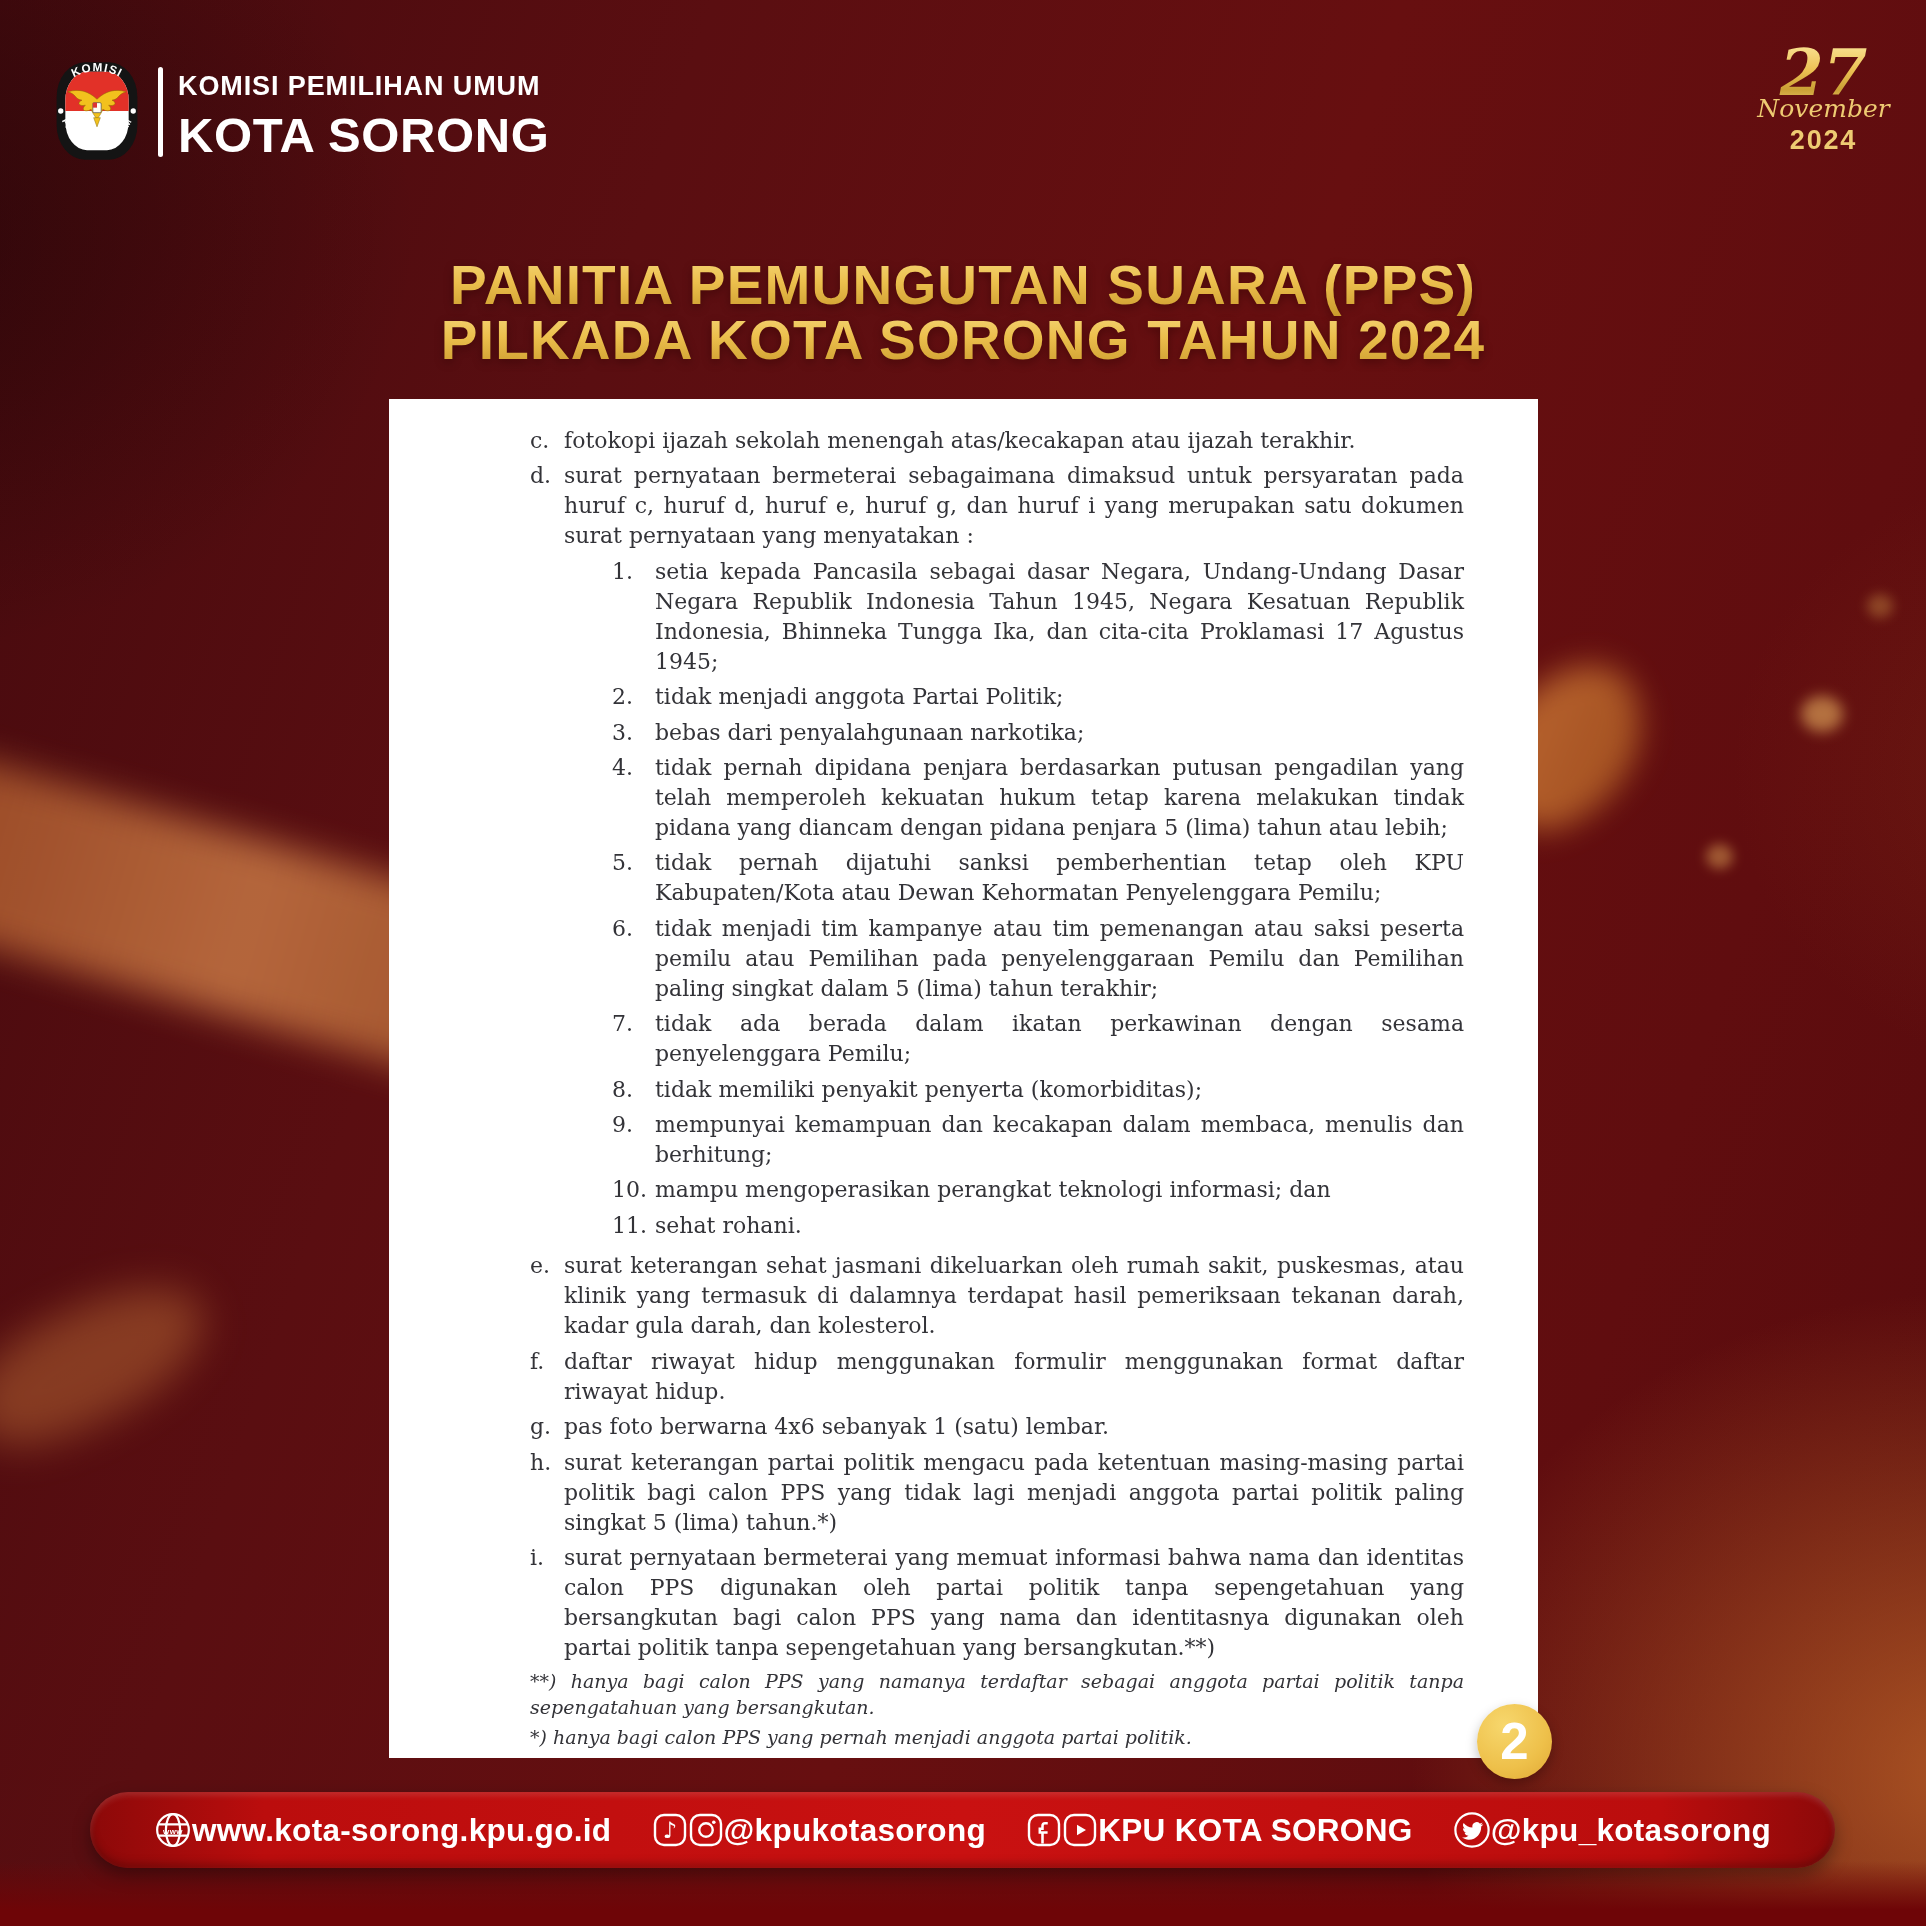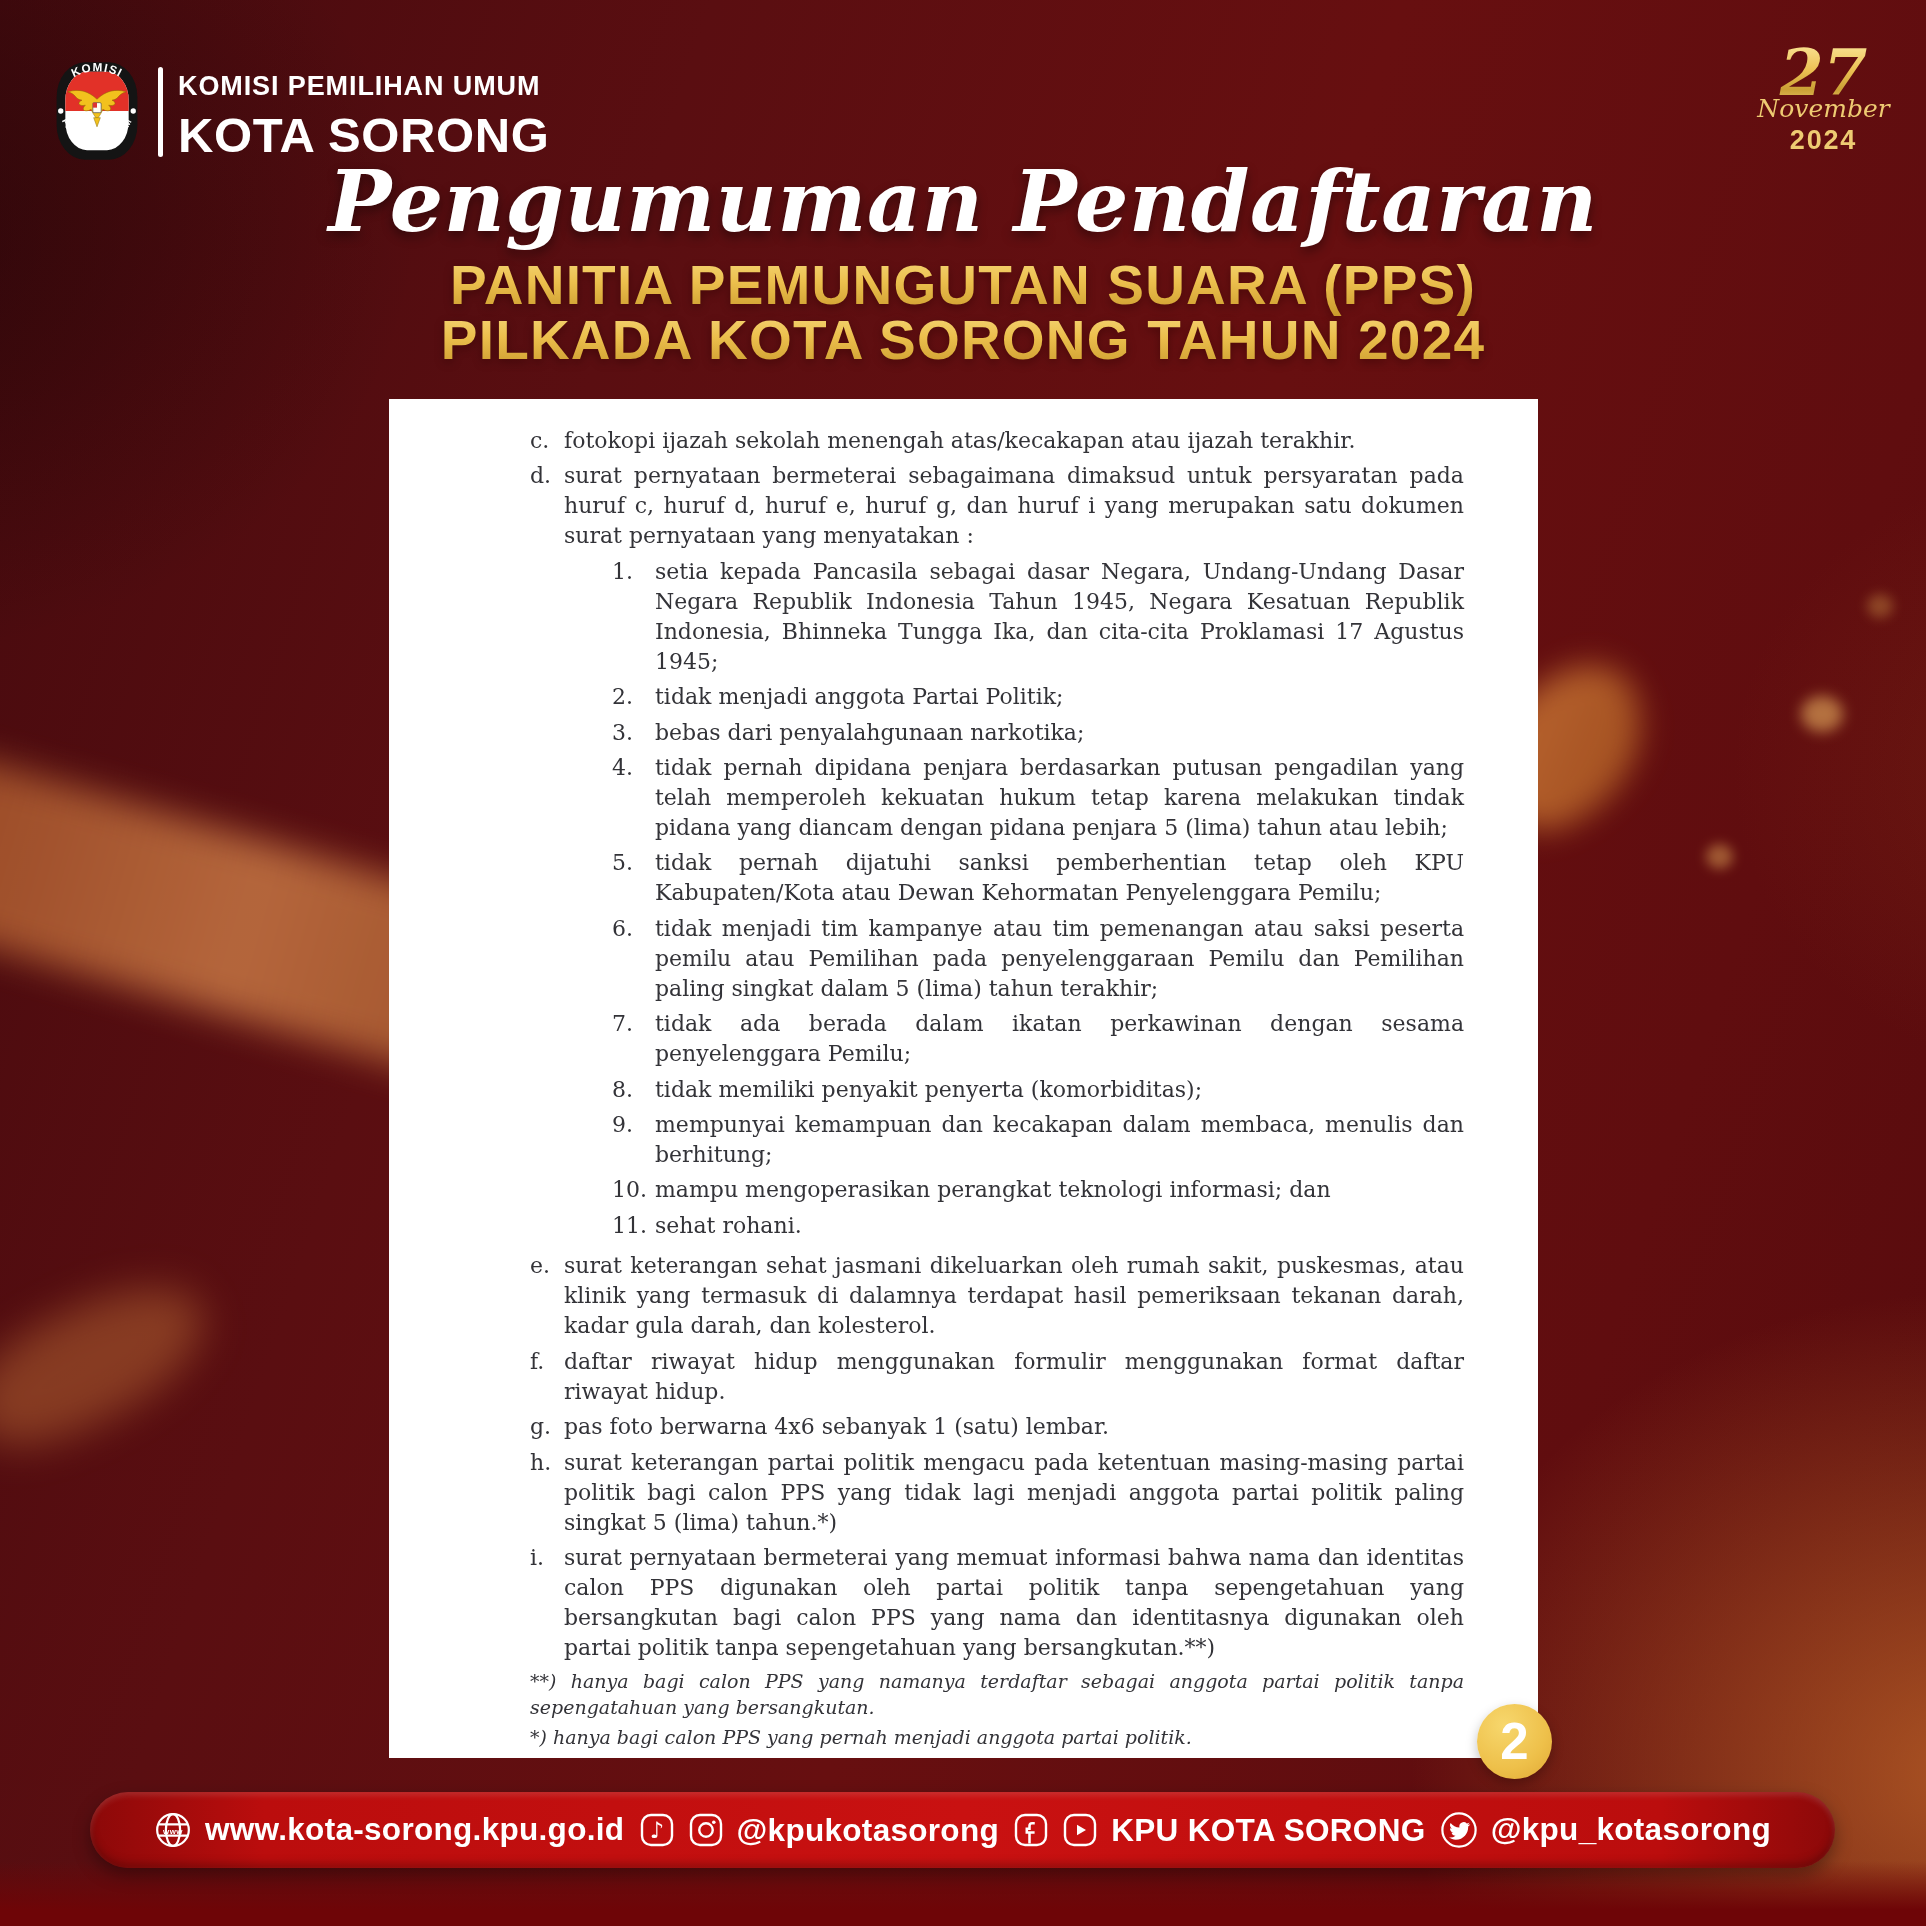--- a/index.html
+++ b/index.html
@@ -84,21 +84,21 @@
     color:#ffffff; font-size:51px; font-weight:bold;
     box-shadow:0 4.8px 12px rgba(0,0,0,.25); }
 
   
   .footer-bar { position:absolute; left:90px; top:1792px; width:1745px; height:76px;
     border-radius:38px; display:flex; align-items:center; justify-content:space-between;
     padding:0 64px;
     background:linear-gradient(90deg,#8c0909 0%,#bb0d0d 10%,#c91111 50%,#bb0d0d 90%,#8c0909 100%);
     box-shadow:0 7.1px 16.6px rgba(0,0,0,.35), inset 0 3.6px 6px rgba(255,255,255,.14), inset 0 -4.8px 8.3px rgba(0,0,0,.25);
     color:#fff; }
-  .fgroup { display:flex; gap:13px; font-size:31.5px; font-weight:bold; letter-spacing:0.3px; white-space:nowrap; }
+  .fgroup { display:flex; align-items:center; font-size:31.5px; font-weight:bold; letter-spacing:0.3px; white-space:nowrap; }
   .ficon { width:38px; height:38px; flex:0 0 auto; }
   .ficon.small { width:36px; height:36px; }
 </style>
 </head>
 <body>
 
 <div class="poster">
 
   <div class="deco ribbon-left"></div>
   <div class="deco ribbon-left-tail"></div>
@@ -136,21 +136,20 @@
     <div class="org-line1">KOMISI PEMILIHAN UMUM</div>
     <div class="org-line2">KOTA SORONG</div>
   </div>
 
   <div class="date-badge">
     <div class="date-day">27</div>
     <div class="date-month">November</div>
     <div class="date-year">2024</div>
   </div>
 
-  <div class="title-script">Pengumuman Pendaftaran</div>
   <div class="title-gold l1">PANITIA PEMUNGUTAN SUARA (PPS)</div>
   <div class="title-gold l2">PILKADA KOTA SORONG TAHUN 2024</div>
 
   <section class="doc-panel">
 
     <div class="row">
       <span class="lbl">c.</span>
       <div class="txt">fotokopi ijazah sekolah menengah atas/kecakapan atau ijazah terakhir.</div>
     </div>
 

